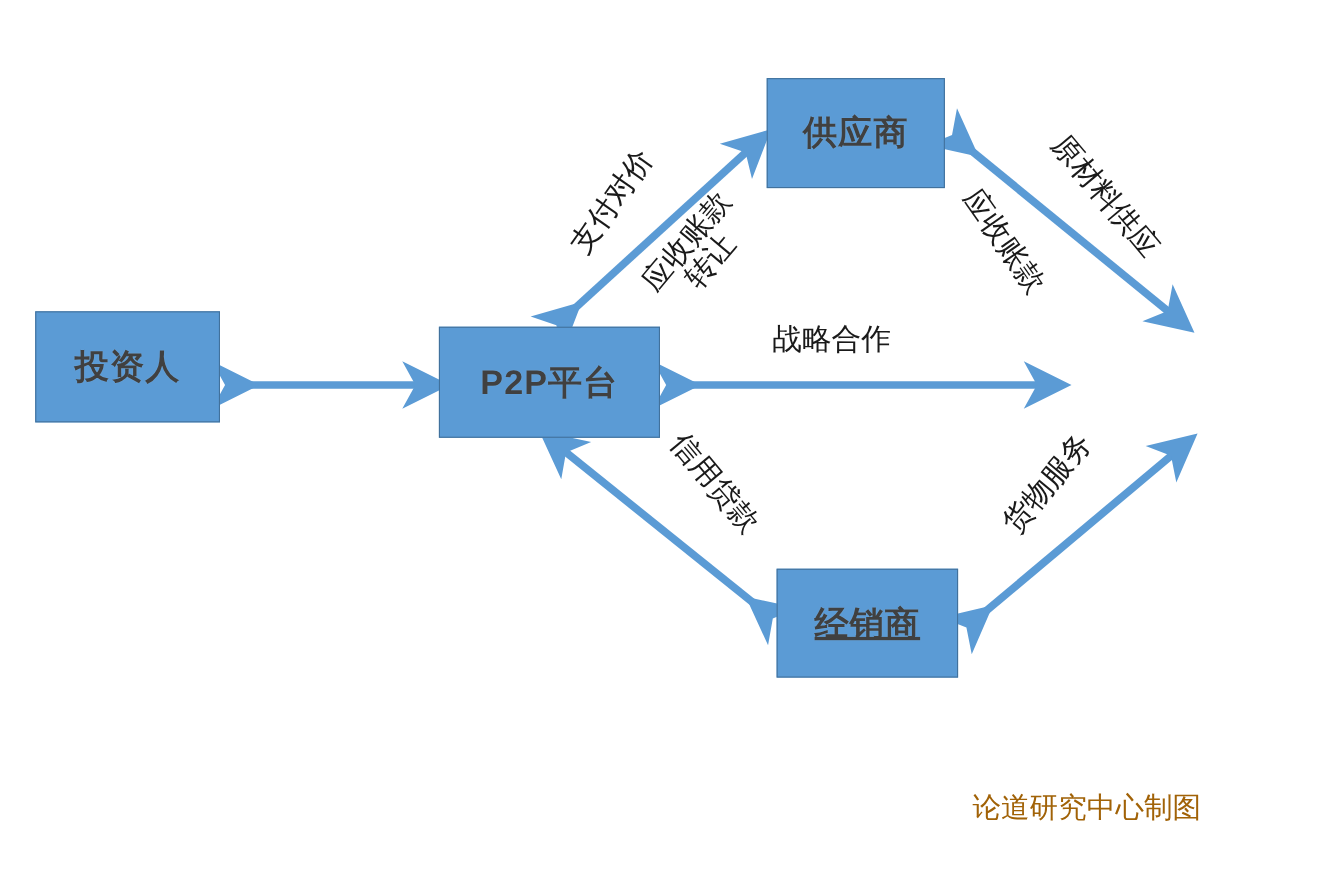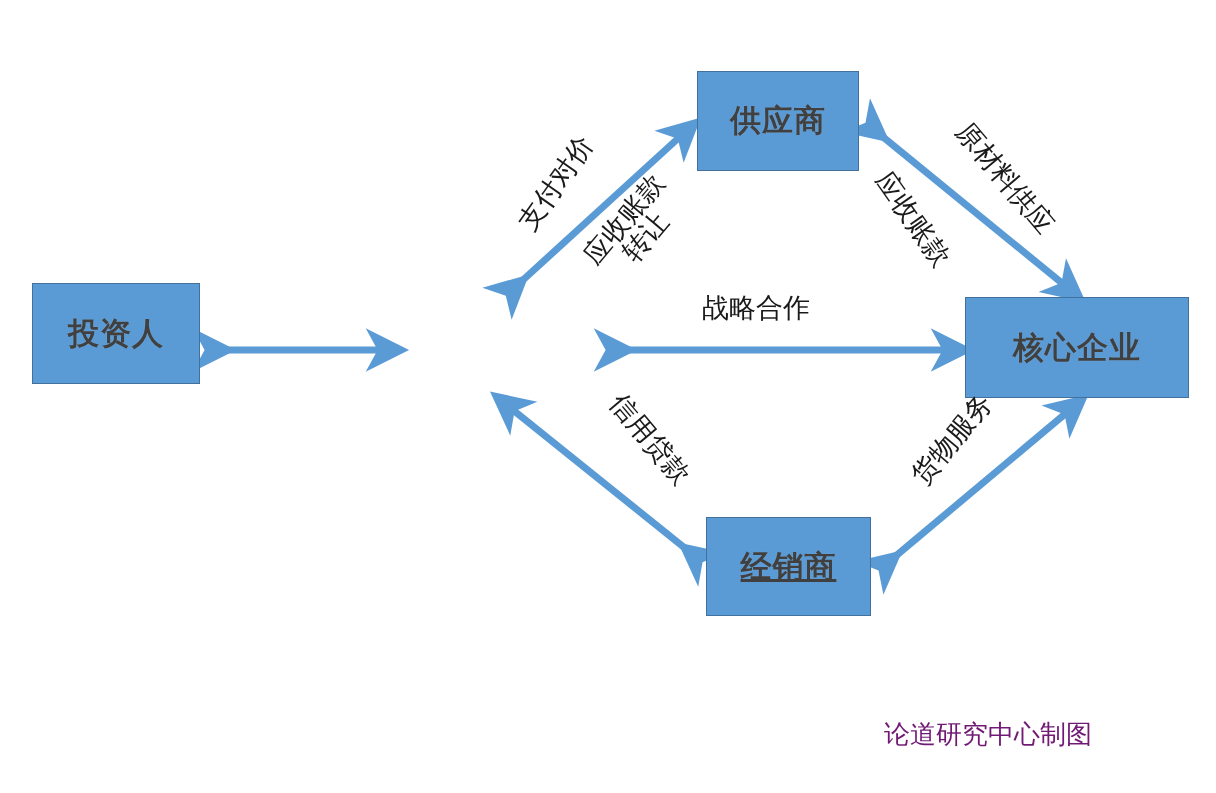--- a/index.html
+++ b/index.html
@@ -48,21 +48,21 @@
     line-height: 1.12;
     white-space: nowrap;
     transform-origin: center center;
     text-align: center;
   }
   .edge-label.two-line {
     line-height: 1.05;
   }
   .credit {
     position: absolute;
-    color: #701a75;
+    color: #a16207;
     font-family: "Liberation Serif", "DejaVu Serif", serif;
     font-size: 26px;
     white-space: nowrap;
   }
 </style>
 </head>
 <body>
 
 <div id="canvas">
 
@@ -83,28 +83,28 @@
 
     <line x1="696" y1="557" x2="508" y2="406" stroke="#5b9bd5" stroke-width="7" marker-start="url(#ah)" marker-end="url(#ah)"></line>
 
     <line x1="885" y1="565" x2="1071" y2="409" stroke="#5b9bd5" stroke-width="7" marker-start="url(#ah)" marker-end="url(#ah)"></line>
   </svg>
 
   <div class="node" style="left:32px; top:283px; width:168px; height:101px;">
     <span>投资人</span>
   </div>
 
+  <div class="node" style="left:399px; top:297px; width:201px; height:101px;">
+    <span>P2P平台</span>
+  </div>
 
   <div class="node" style="left:697px; top:71px; width:162px; height:100px;">
     <span>供应商</span>
   </div>
 
-  <div class="node" style="left:965px; top:297px; width:224px; height:101px;">
-    <span>核心企业</span>
-  </div>
 
   <div class="node" style="left:706px; top:517px; width:165px; height:99px;text-decoration:underline;">
     <span>经销商</span>
   </div>
 
 
   <div class="edge-label" style="left:676px; top:293px; width:160px;">战略合作</div>
 
   <div class="edge-label" style="left:476px; top:168px; width:160px; transform:rotate(-55deg);">支付对价</div>
 

